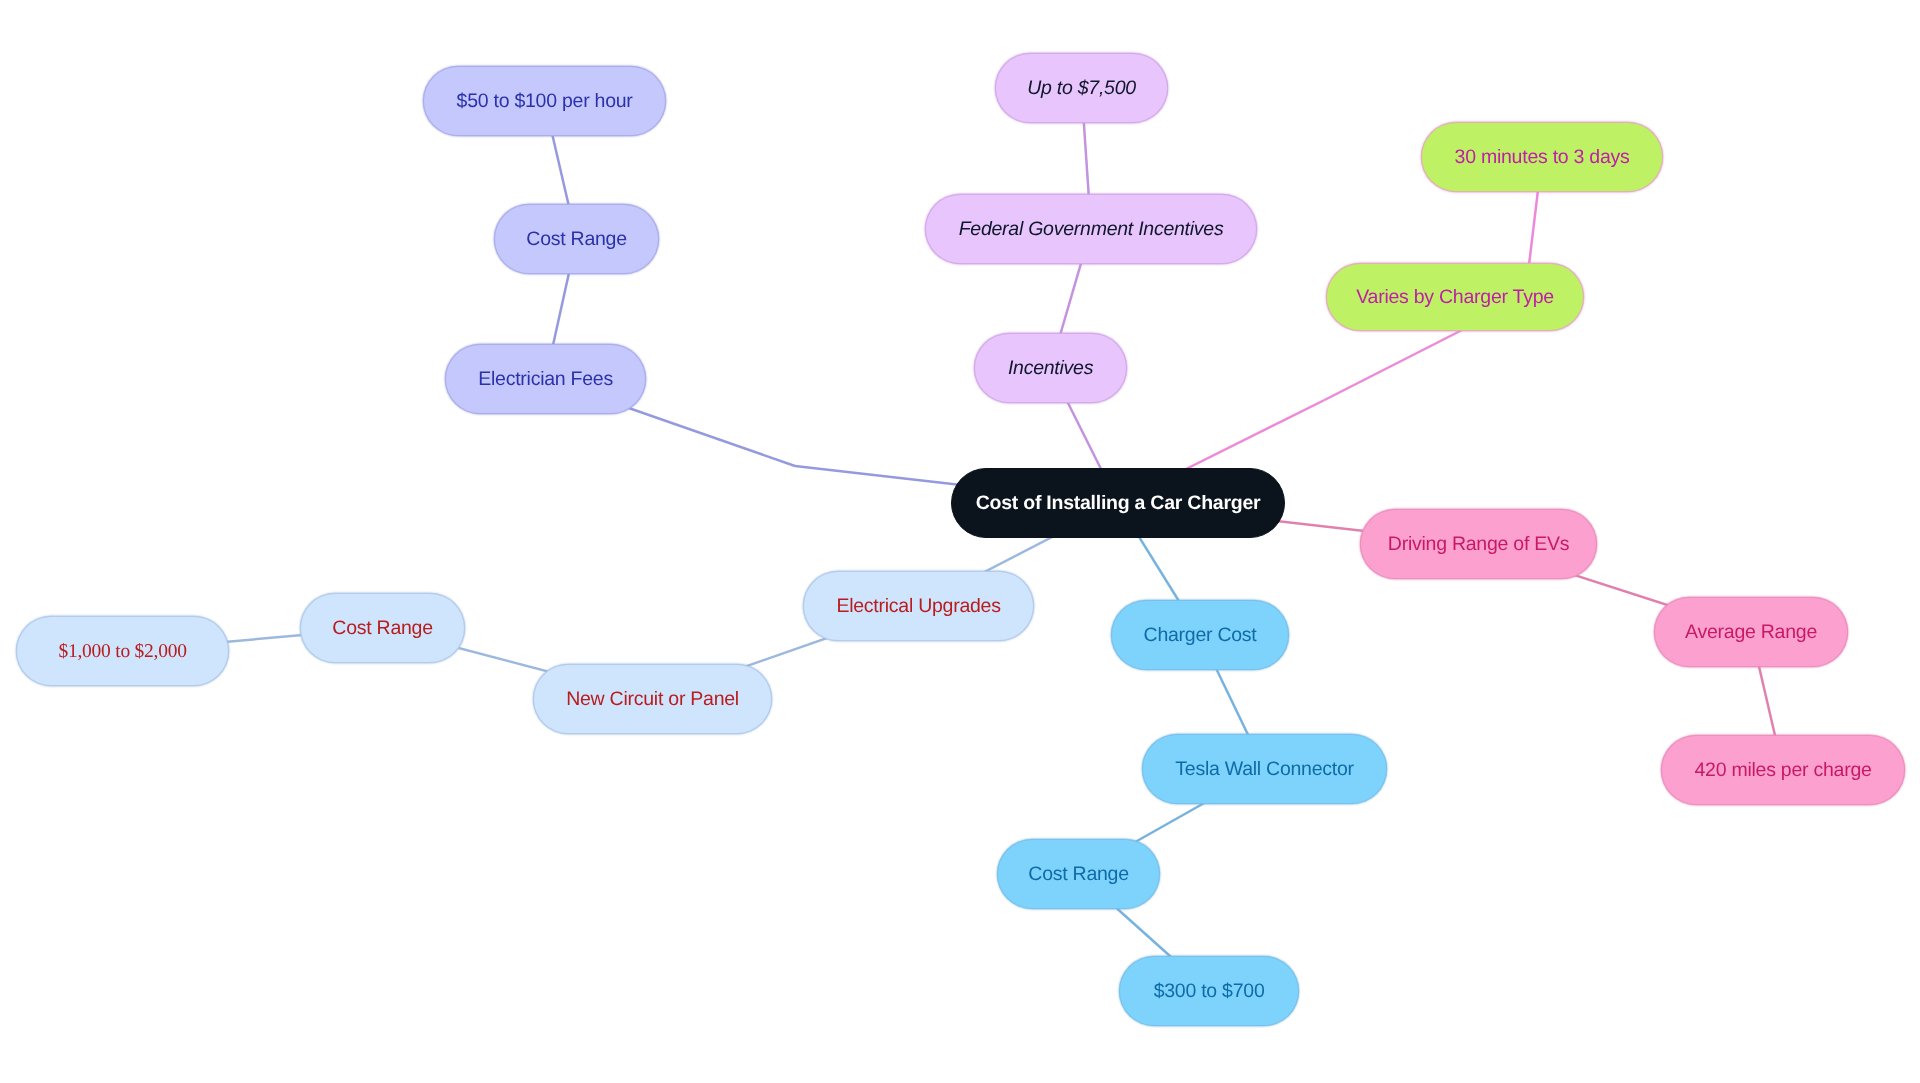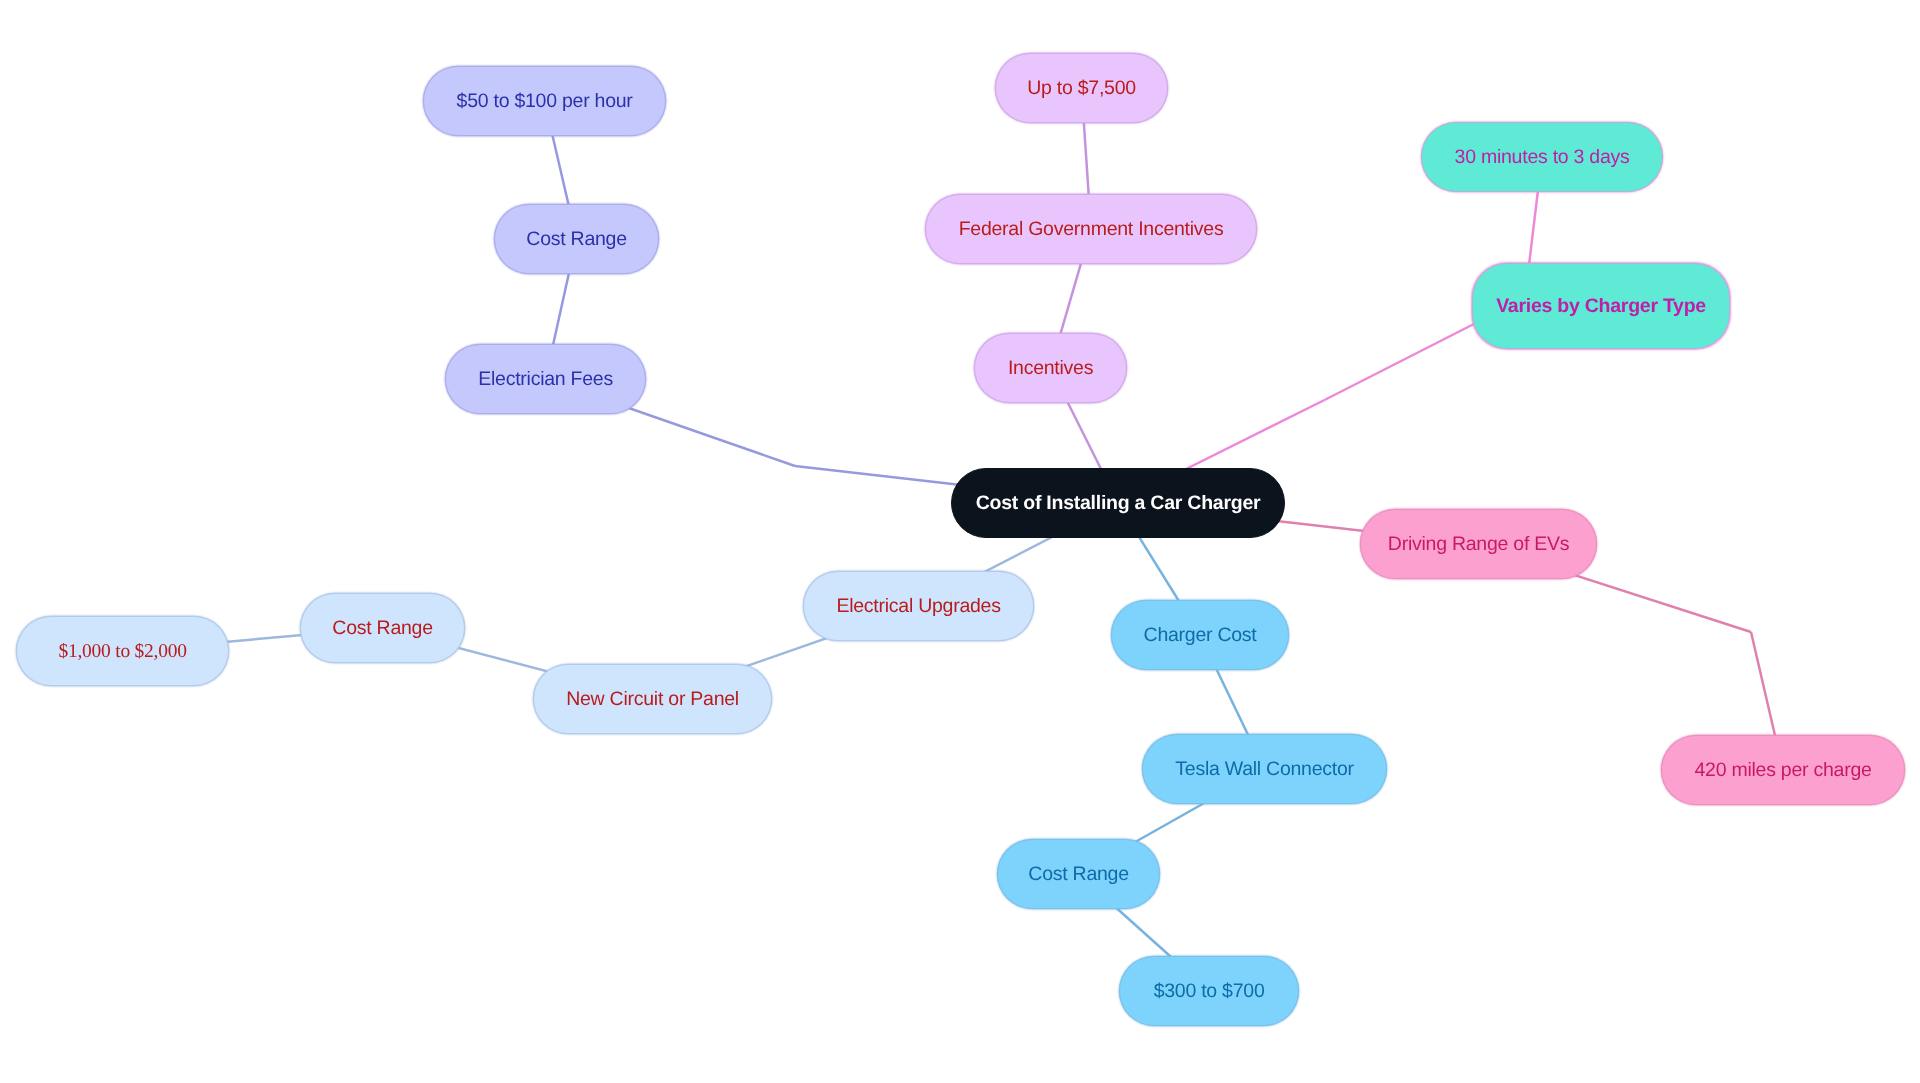--- a/index.html
+++ b/index.html
@@ -24,22 +24,22 @@
     font-size:19.5px;
     letter-spacing:-0.25px;
     line-height:1;
     white-space:nowrap;
   }
   .node > span{display:block;margin-left:0.125px;transform:translateY(0.5px);}
   .node-root{
     background:#0B131C;border-color:#0B131C;color:#ffffff;
   }
   .b-purple{background:#C5C8FD;border:1px solid rgba(149,153,222,0.55);box-shadow:0 0 1.8px 0.45px rgba(149,153,222,0.85);color:#2B31A8;}
-  .b-violet{background:#E8C5FD;border:1px solid rgba(196,147,222,0.55);box-shadow:0 0 1.8px 0.45px rgba(196,147,222,0.85);color:#b91c1c;}
-  .b-pink{background:#5eead4;border:1px solid rgba(236,138,217,0.55);box-shadow:0 0 1.8px 0.45px rgba(236,138,217,0.85);color:#C01DA8;}
+  .b-violet{background:#E8C5FD;border:1px solid rgba(196,147,222,0.55);box-shadow:0 0 1.8px 0.45px rgba(196,147,222,0.85);color:#0f172a;font-style:italic;}
+  .b-pink{background:#bef264;border:1px solid rgba(236,138,217,0.55);box-shadow:0 0 1.8px 0.45px rgba(236,138,217,0.85);color:#C01DA8;}
   .b-hotpink{background:#FCA0CF;border:1px solid rgba(224,128,174,0.55);box-shadow:0 0 1.8px 0.45px rgba(224,128,174,0.85);color:#C81A63;}
   .b-lightblue{background:#CFE4FD;border:1px solid rgba(156,184,222,0.55);box-shadow:0 0 1.8px 0.45px rgba(156,184,222,0.85);color:#b91c1c;}
   .b-blue{background:#7dd3fc;border:1px solid rgba(119,179,222,0.55);box-shadow:0 0 1.8px 0.45px rgba(119,179,222,0.85);color:#0E6BA8;}
 </style>
 </head>
 <body>
 
 <div id="canvas">
   <svg id="edges" viewBox="0 0 1920 1083" width="1920" height="1083">
     <line class="edge" x1="1118.0" y1="503.0" x2="795.0" y2="466.0" stroke="#9599DE"></line>
@@ -78,28 +78,31 @@
     </div>
   <div class="node b-violet" style="left:974px;top:333px;width:153px;height:70px;">
       <span>Incentives</span>
     </div>
   <div class="node b-violet" style="left:925px;top:194px;width:332px;height:70px;">
       <span>Federal Government Incentives</span>
     </div>
   <div class="node b-violet" style="left:995px;top:53px;width:173px;height:70px;">
       <span>Up to $7,500</span>
     </div>
-  <div class="node b-pink" style="left:1472px;top:263px;width:258px;height:86px;font-weight:bold;">
+  <div class="node b-pink" style="left:1326px;top:263px;width:258px;height:68px;">
       <span>Varies by Charger Type</span>
     </div>
   <div class="node b-pink" style="left:1421px;top:122px;width:242px;height:70px;">
       <span>30 minutes to 3 days</span>
     </div>
   <div class="node b-hotpink" style="left:1360px;top:509px;width:237px;height:70px;">
       <span>Driving Range of EVs</span>
+    </div>
+  <div class="node b-hotpink" style="left:1654px;top:597px;width:194px;height:70px;">
+      <span>Average Range</span>
     </div>
   <div class="node b-hotpink" style="left:1661px;top:735px;width:244px;height:70px;">
       <span>420 miles per charge</span>
     </div>
   <div class="node b-lightblue" style="left:803px;top:571px;width:231px;height:70px;">
       <span>Electrical Upgrades</span>
     </div>
   <div class="node b-lightblue" style="left:533px;top:664px;width:239px;height:70px;">
       <span>New Circuit or Panel</span>
     </div>

